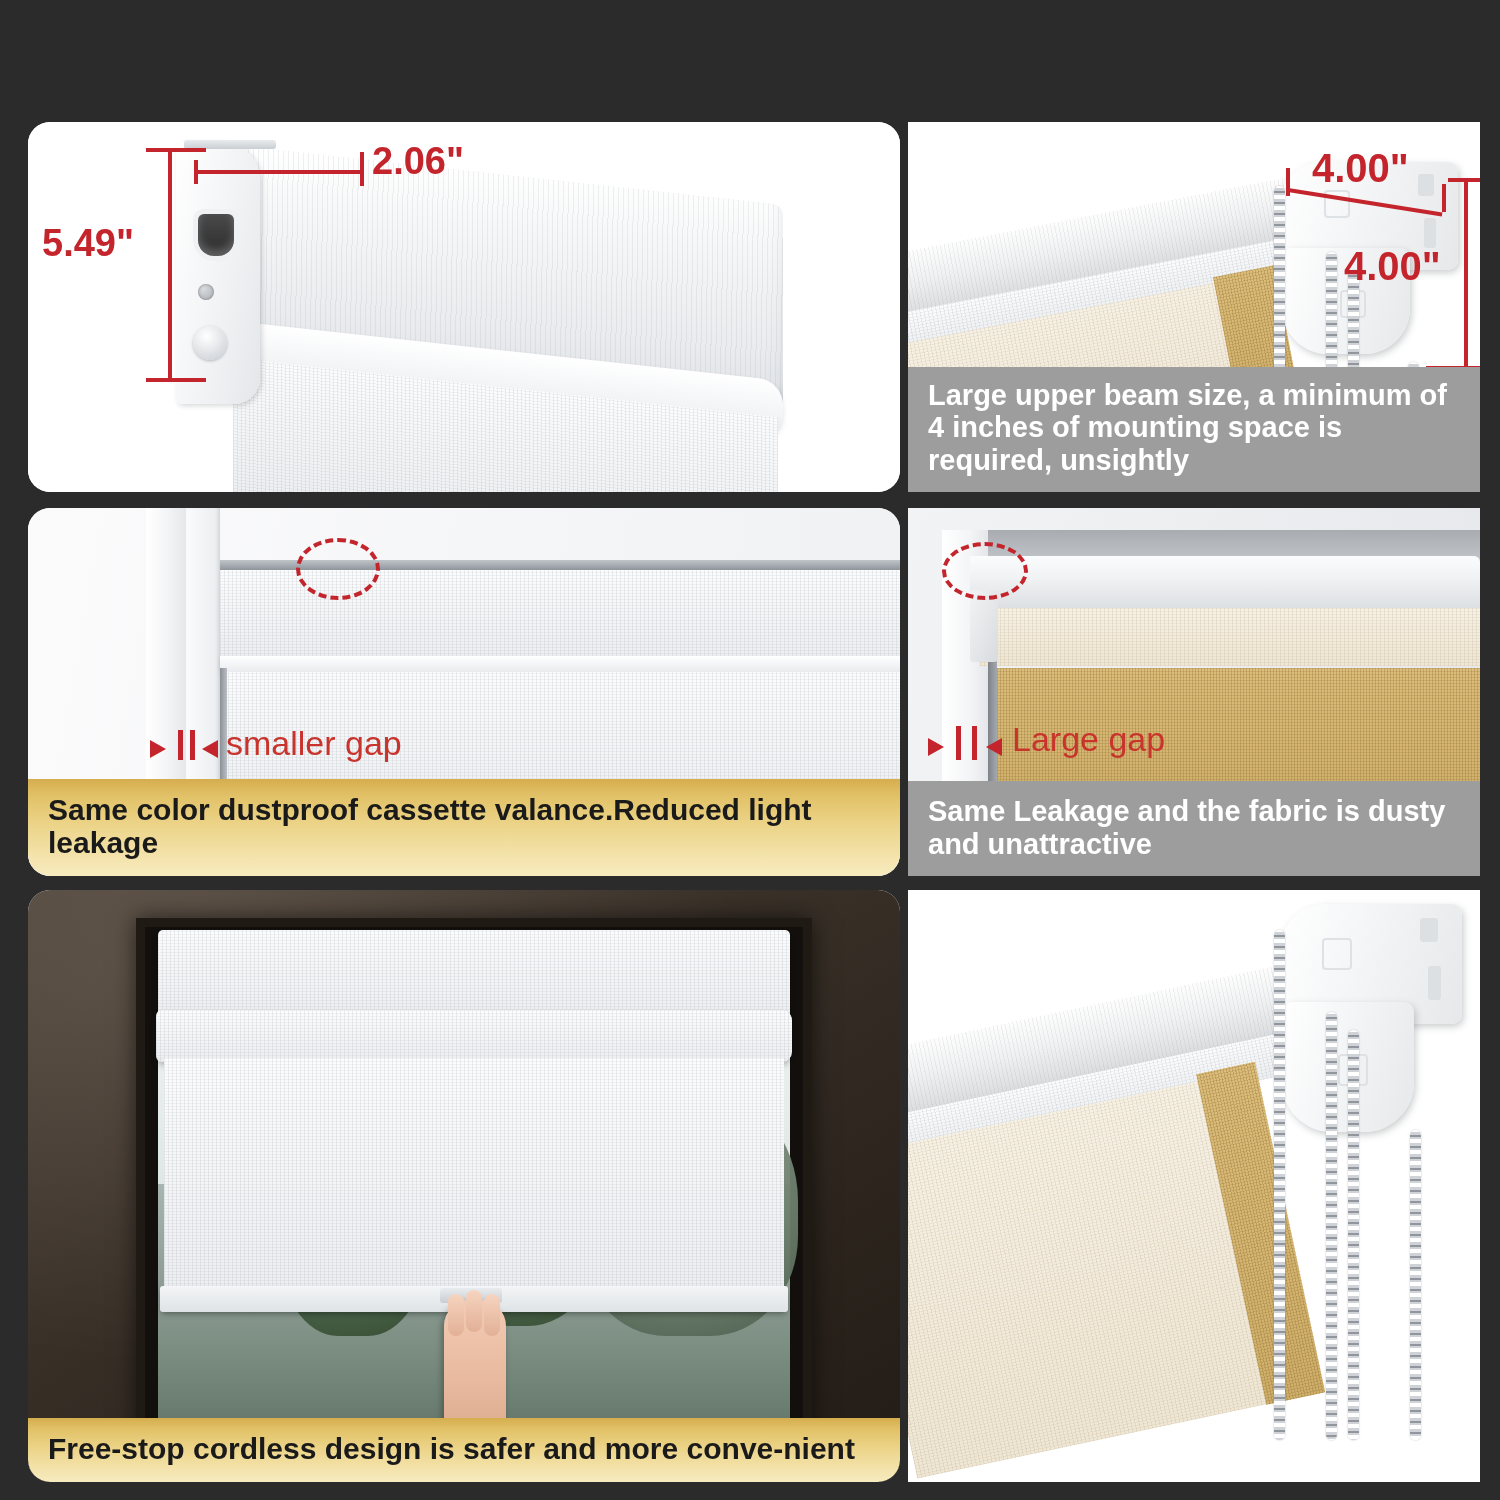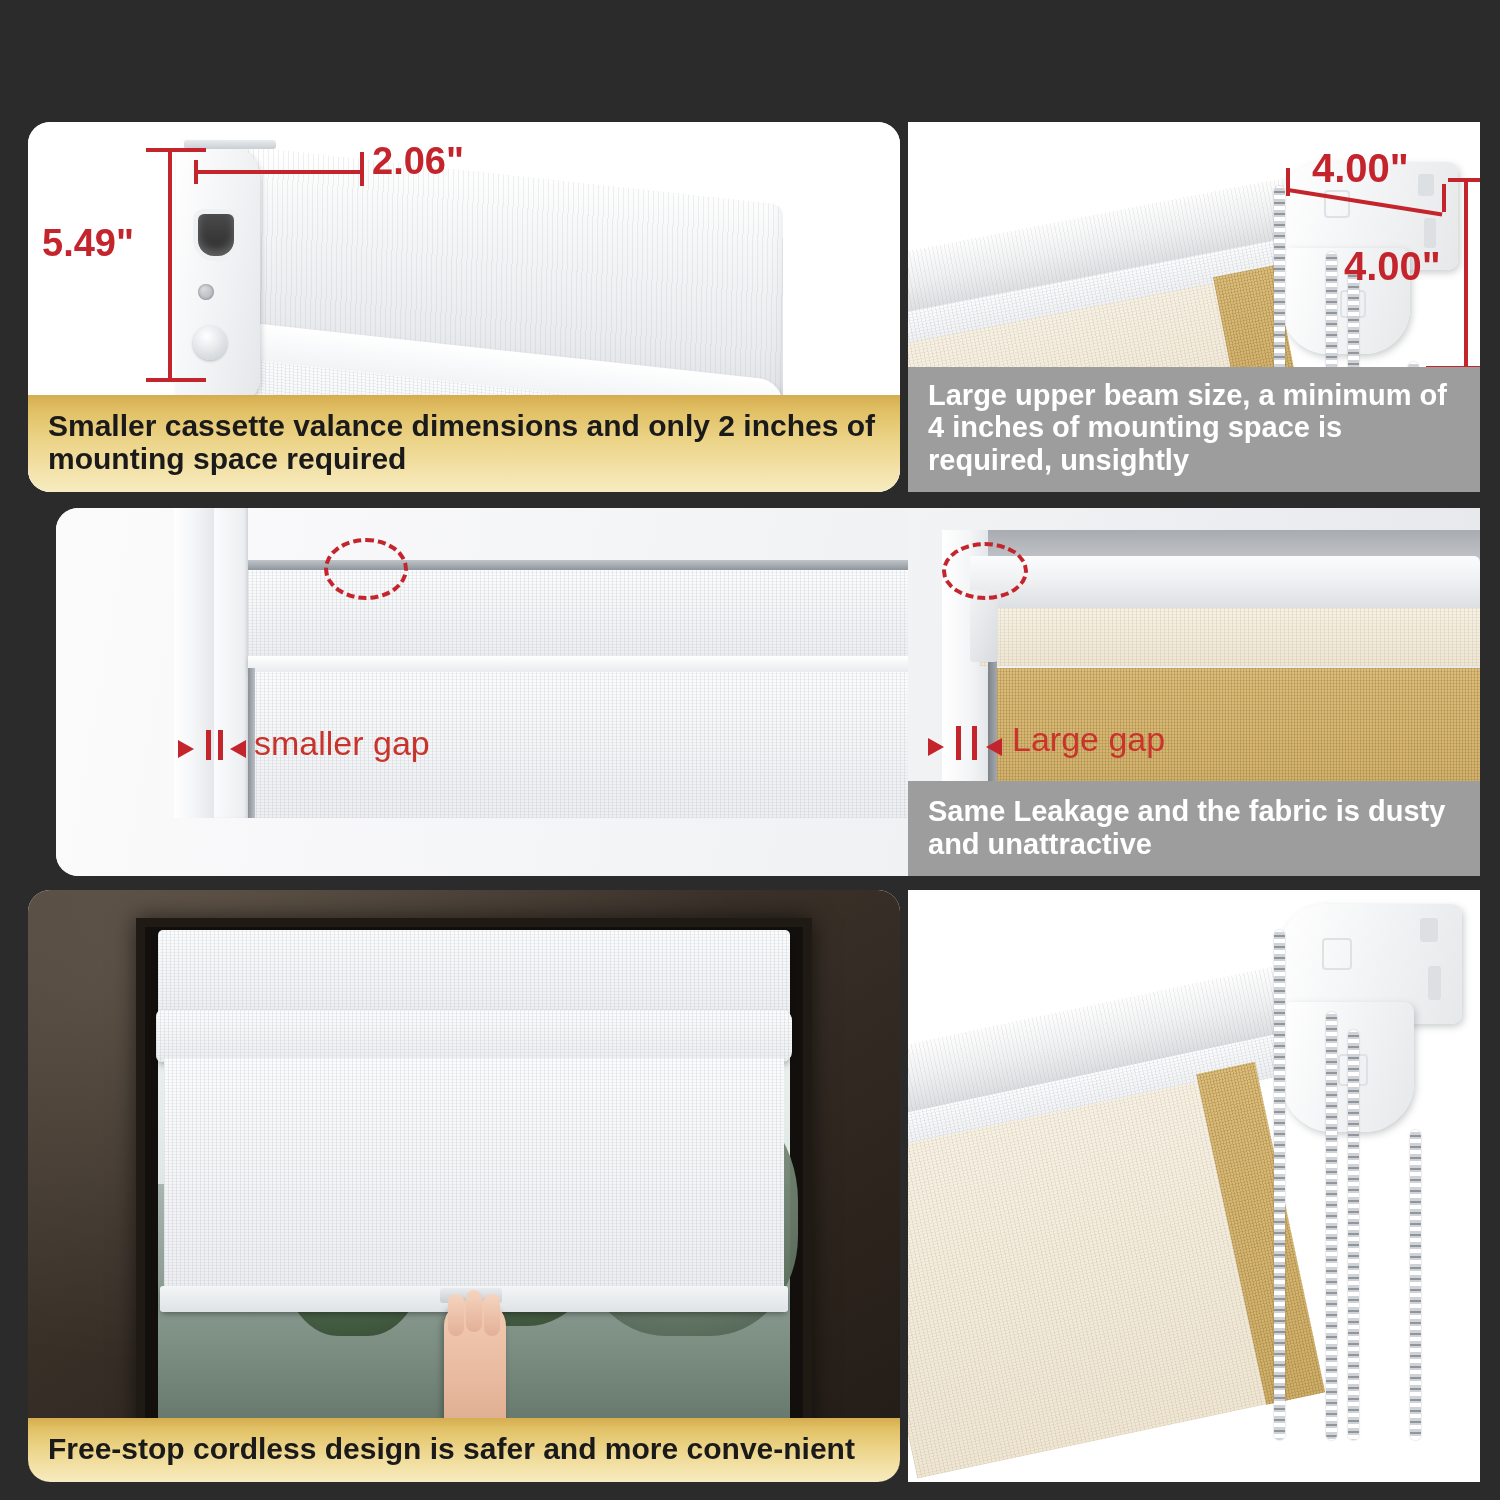--- a/index.html
+++ b/index.html
@@ -27,21 +27,21 @@
   
   .grid { position:absolute; left:0; top:112px; width:1500px; height:1380px; }
 
   .panel { position:absolute; overflow:hidden; background:#fff; }
   .panel.good { border-radius:22px; }
   .panel.bad  { border-radius:0; }
 
   
   #p-tl { left:28px;  top:10px;   width:872px; height:370px; }
   #p-tr { left:908px; top:10px;   width:572px; height:370px; }
-  #p-ml { left:28px;  top:396px;  width:872px; height:368px;margin-left:28px; }
+  #p-ml { left:28px;  top:396px;  width:872px; height:368px; }
   #p-mr { left:908px; top:396px;  width:572px; height:368px; }
   #p-bl { left:28px;  top:778px;  width:872px; height:592px; }
   #p-br { left:908px; top:778px;  width:572px; height:592px; }
 
   .stage { position:absolute; left:0; top:0; right:0; bottom:0; }
 
   
   .caption {
     position:absolute; left:0; right:0; bottom:0;
     padding:14px 20px 16px 20px;
@@ -260,21 +260,20 @@
         <div class="dim-line" style="left:168px; top:48px; width:168px; height:4px;"></div>
         <div class="tick" style="left:166px; top:38px; width:4px; height:24px;"></div>
         <div class="tick" style="left:332px; top:30px; width:4px; height:34px;"></div>
         <div class="dim-text" style="left:344px; top:18px; font-size:38px;">2.06"</div>
 
         <div class="dim-line" style="left:140px; top:28px; width:4px; height:232px;"></div>
         <div class="tick" style="left:118px; top:26px; width:60px; height:4px;"></div>
         <div class="tick" style="left:118px; top:256px; width:60px; height:4px;"></div>
         <div class="dim-text" style="left:14px; top:100px; font-size:38px;">5.49"</div>
       </div>
-      <div class="caption gold">Smaller cassette valance dimensions and only 2 inches of mounting space required</div>
     </div>
 
     <div class="panel bad" id="p-tr">
       <div class="stage">
         <div class="white-bg"></div>
 
         <div class="roller-tube tex-white" style="left:-20px; top:52px; width:420px; height:74px; transform:rotate(-11deg); transform-origin:right center; border-radius:4px;"></div>
         <div class="tex-white" style="position:absolute; left:-20px; top:116px; width:400px; height:40px; transform:rotate(-11deg); transform-origin:right center;"></div>
         <div class="tex-cream" style="position:absolute; left:-24px; top:148px; width:404px; height:142px; transform:rotate(-11deg); transform-origin:right center;"></div>
         <div class="tex-tan" style="position:absolute; left:318px; top:142px; width:62px; height:148px; transform:rotate(-11deg); transform-origin:right center;"></div>
@@ -316,20 +315,21 @@
         <div class="edge-dark"></div>
 
         <div class="dashed-ell" style="left:268px; top:30px; width:84px; height:62px;"></div>
 
         <div class="arrow-r" style="left:122px; top:232px;"></div>
         <div class="tick" style="left:150px; top:222px; width:5px; height:30px;"></div>
         <div class="tick" style="left:162px; top:222px; width:5px; height:30px;"></div>
         <div class="arrow-l" style="left:174px; top:232px;"></div>
         <div class="gap-label" style="left:198px; top:216px; font-size:34px;">smaller gap</div>
       </div>
+      <div class="caption gold">Same color dustproof cassette valance.Reduced light leakage</div>
     </div>
 
     <div class="panel bad" id="p-mr">
       <div class="stage">
         <div class="wall"></div>
         <div class="top-shadow"></div>
         <div class="casing"></div>
         <div class="tube"></div>
         <div class="cream-band tex-cream"></div>
         <div class="tan-fabric tex-tan"></div>

